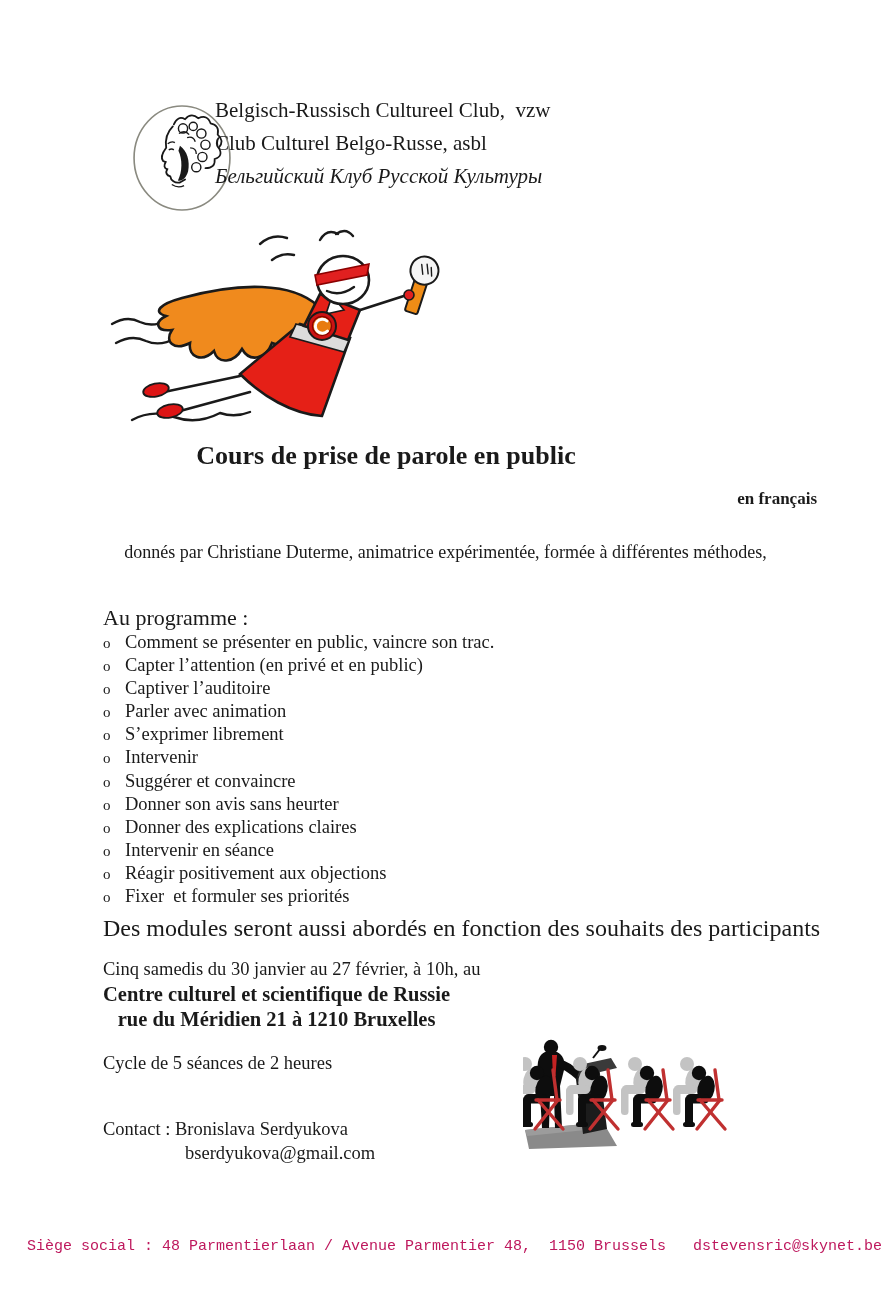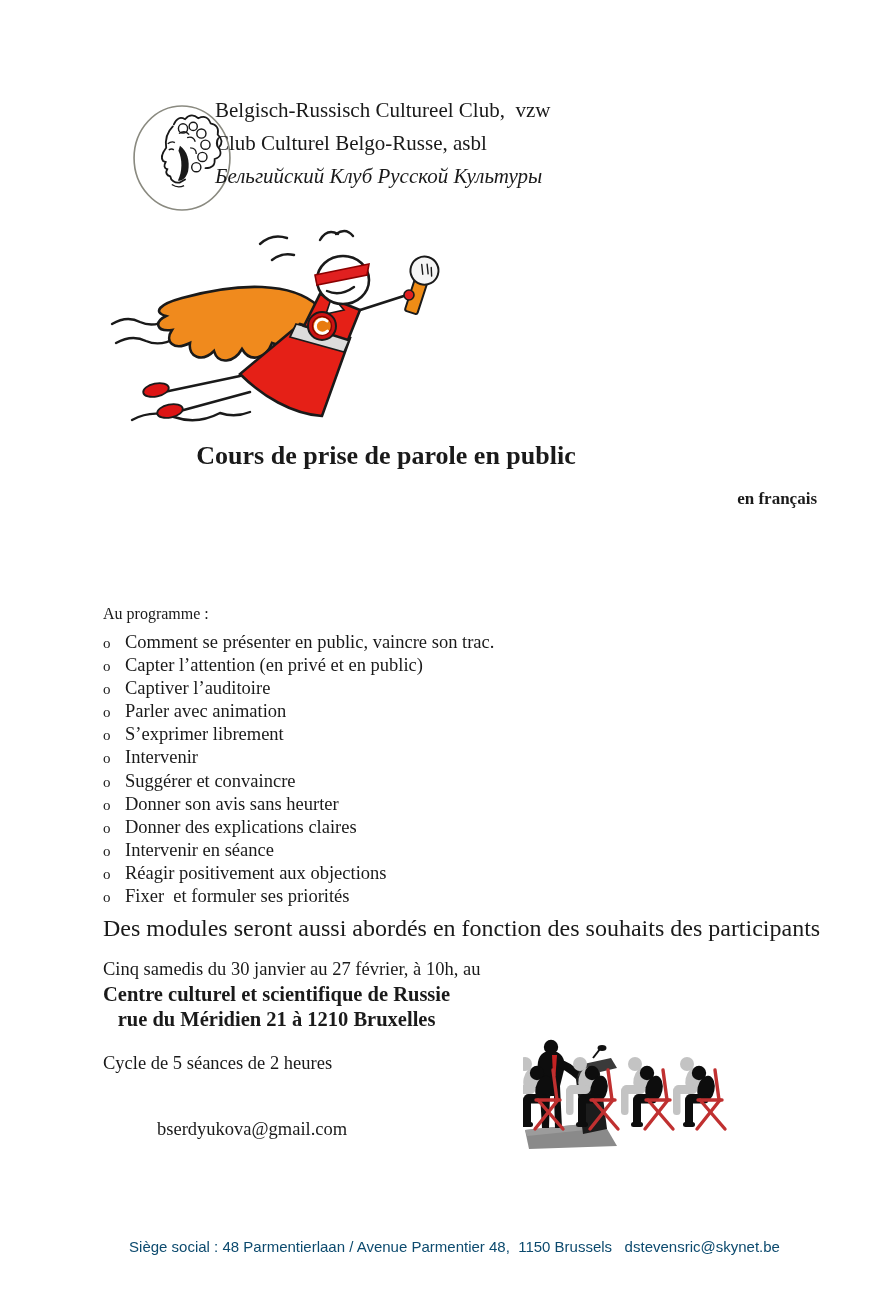--- a/index.html
+++ b/index.html
@@ -23,41 +23,41 @@
 
   
   .title{left:16px;top:441px;width:724px;text-align:center;padding-left:16px;
     box-sizing:border-box;font-size:26px;font-weight:bold;}
   .subtitle{top:477px;right:74px;font-size:17px;font-weight:bold;margin-top:12px;}
 
   
   .intro{left:0;top:540px;width:891px;text-align:center;font-size:18px;line-height:25px;}
 
   
-  .program-heading{left:103px;top:605px;font-size:16px;}
+  .program-heading{left:103px;top:605px;font-size:22px;}
   .program-list{left:103px;top:631px;width:560px;list-style:none;margin:0;padding:0;
     font-size:18.5px;line-height:22.1px;}
   .program-list li{display:flex;}
   .bullet{width:22px;flex:0 0 22px;font-size:15px;padding-top:1px;}
 
   .modules-note{left:103px;top:915px;font-size:24px;}
 
   .schedule-line{left:103px;top:959px;font-size:18.5px;}
   .venue{left:103px;top:982px;font-size:20.5px;font-weight:bold;line-height:25px;text-align:center;}
 
   .details{left:103px;top:1052px;font-size:18.5px;line-height:23.5px;}
 
   .contact{left:103px;top:1118px;font-size:18.5px;line-height:23.5px;}
-  .contact-email{margin-left:54px;}
+  .contact-email{margin-left:82px;}
 
   .podium-art{left:523px;top:1036px;width:280px;height:116px;}
 
   .footer{left:0;top:1238px;width:891px;text-align:center;padding-left:18px;
     box-sizing:border-box;
-    font-family:Liberation Sans, sans-serif;font-size:15px;color:#0c4a6e;}
+    font-family:Liberation Mono, monospace;font-size:15px;color:#be185d;}
 </style>
 </head>
 <body>
 
 <svg class="abs logo" viewBox="0 0 100 108" xmlns="http://www.w3.org/2000/svg">
   <ellipse cx="50" cy="54" rx="47" ry="51" fill="#ffffff" stroke="#8a8a80" stroke-width="1.6"></ellipse>
 
   <path d="M41 23 C35 29 33.5 37 34.5 44 C30 50 29 54 31.5 57 L34 58 C32 61.5 32.5 64 35.5 65 C33.5 68.5 35 71 38.5 72 C39 76 43 79 48 78 L53 75" fill="none" stroke="#181818" stroke-width="1.8" stroke-linecap="round"></path>
 
   <path d="M36 40 q4 -3 7 -1" fill="none" stroke="#181818" stroke-width="1.4"></path>
@@ -129,20 +129,21 @@
     <path d="M205 51 L259 40 L257 51 L207 61 Z" fill="#e02020" stroke="#8a0000" stroke-width="1.6"></path>
 
     <path d="M217 67 Q230 73 244 63" fill="none" stroke="#1a1a1a" stroke-width="2.4"></path>
   </g>
 </svg>
 
 <div class="abs title" data-bind="title">Cours de prise de parole en public</div>
 <div class="abs subtitle" data-bind="subtitle">en français</div>
 
 <div class="abs intro">
+  <div data-bind="intro.line1">donnés par Christiane Duterme, animatrice expérimentée, formée à différentes méthodes,</div>
 </div>
 
 <div class="abs program-heading" data-bind="program.heading">Au programme :</div>
 <ul class="abs program-list">
   <li>
       <span class="bullet" data-bind="program.bullet_char">o</span>
       <span data-bind="program.items.0">Comment se présenter en public, vaincre son trac.</span>
     </li>
   <li>
       <span class="bullet" data-bind="program.bullet_char">o</span>
@@ -196,20 +197,21 @@
 <div class="abs venue">
   <div data-bind="schedule.venue_name">Centre culturel et scientifique de Russie</div>
   <div data-bind="schedule.venue_address">rue du Méridien 21 à 1210 Bruxelles</div>
 </div>
 
 <div class="abs details">
   <div data-bind="details.line1">Cycle de 5 séances de 2 heures</div>
 </div>
 
 <div class="abs contact">
+  <div data-bind="contact.label">Contact : Bronislava Serdyukova</div>
   <div class="contact-email" data-bind="contact.email">bserdyukova@gmail.com</div>
 </div>
 
 <svg class="abs podium-art" viewBox="0 0 280 116" xmlns="http://www.w3.org/2000/svg">
 
   <polygon points="2,94 80,86 94,110 6,113" fill="#8a8a8a"></polygon>
   <polygon points="2,94 80,86 82,92 4,100" fill="#9c9c9c"></polygon>
 
   <polygon points="52,36 76,30 84,93 60,98" fill="#1c1c1c"></polygon>
   <polygon points="47,31 88,22 94,32 56,41" fill="#3a3a3a"></polygon>

